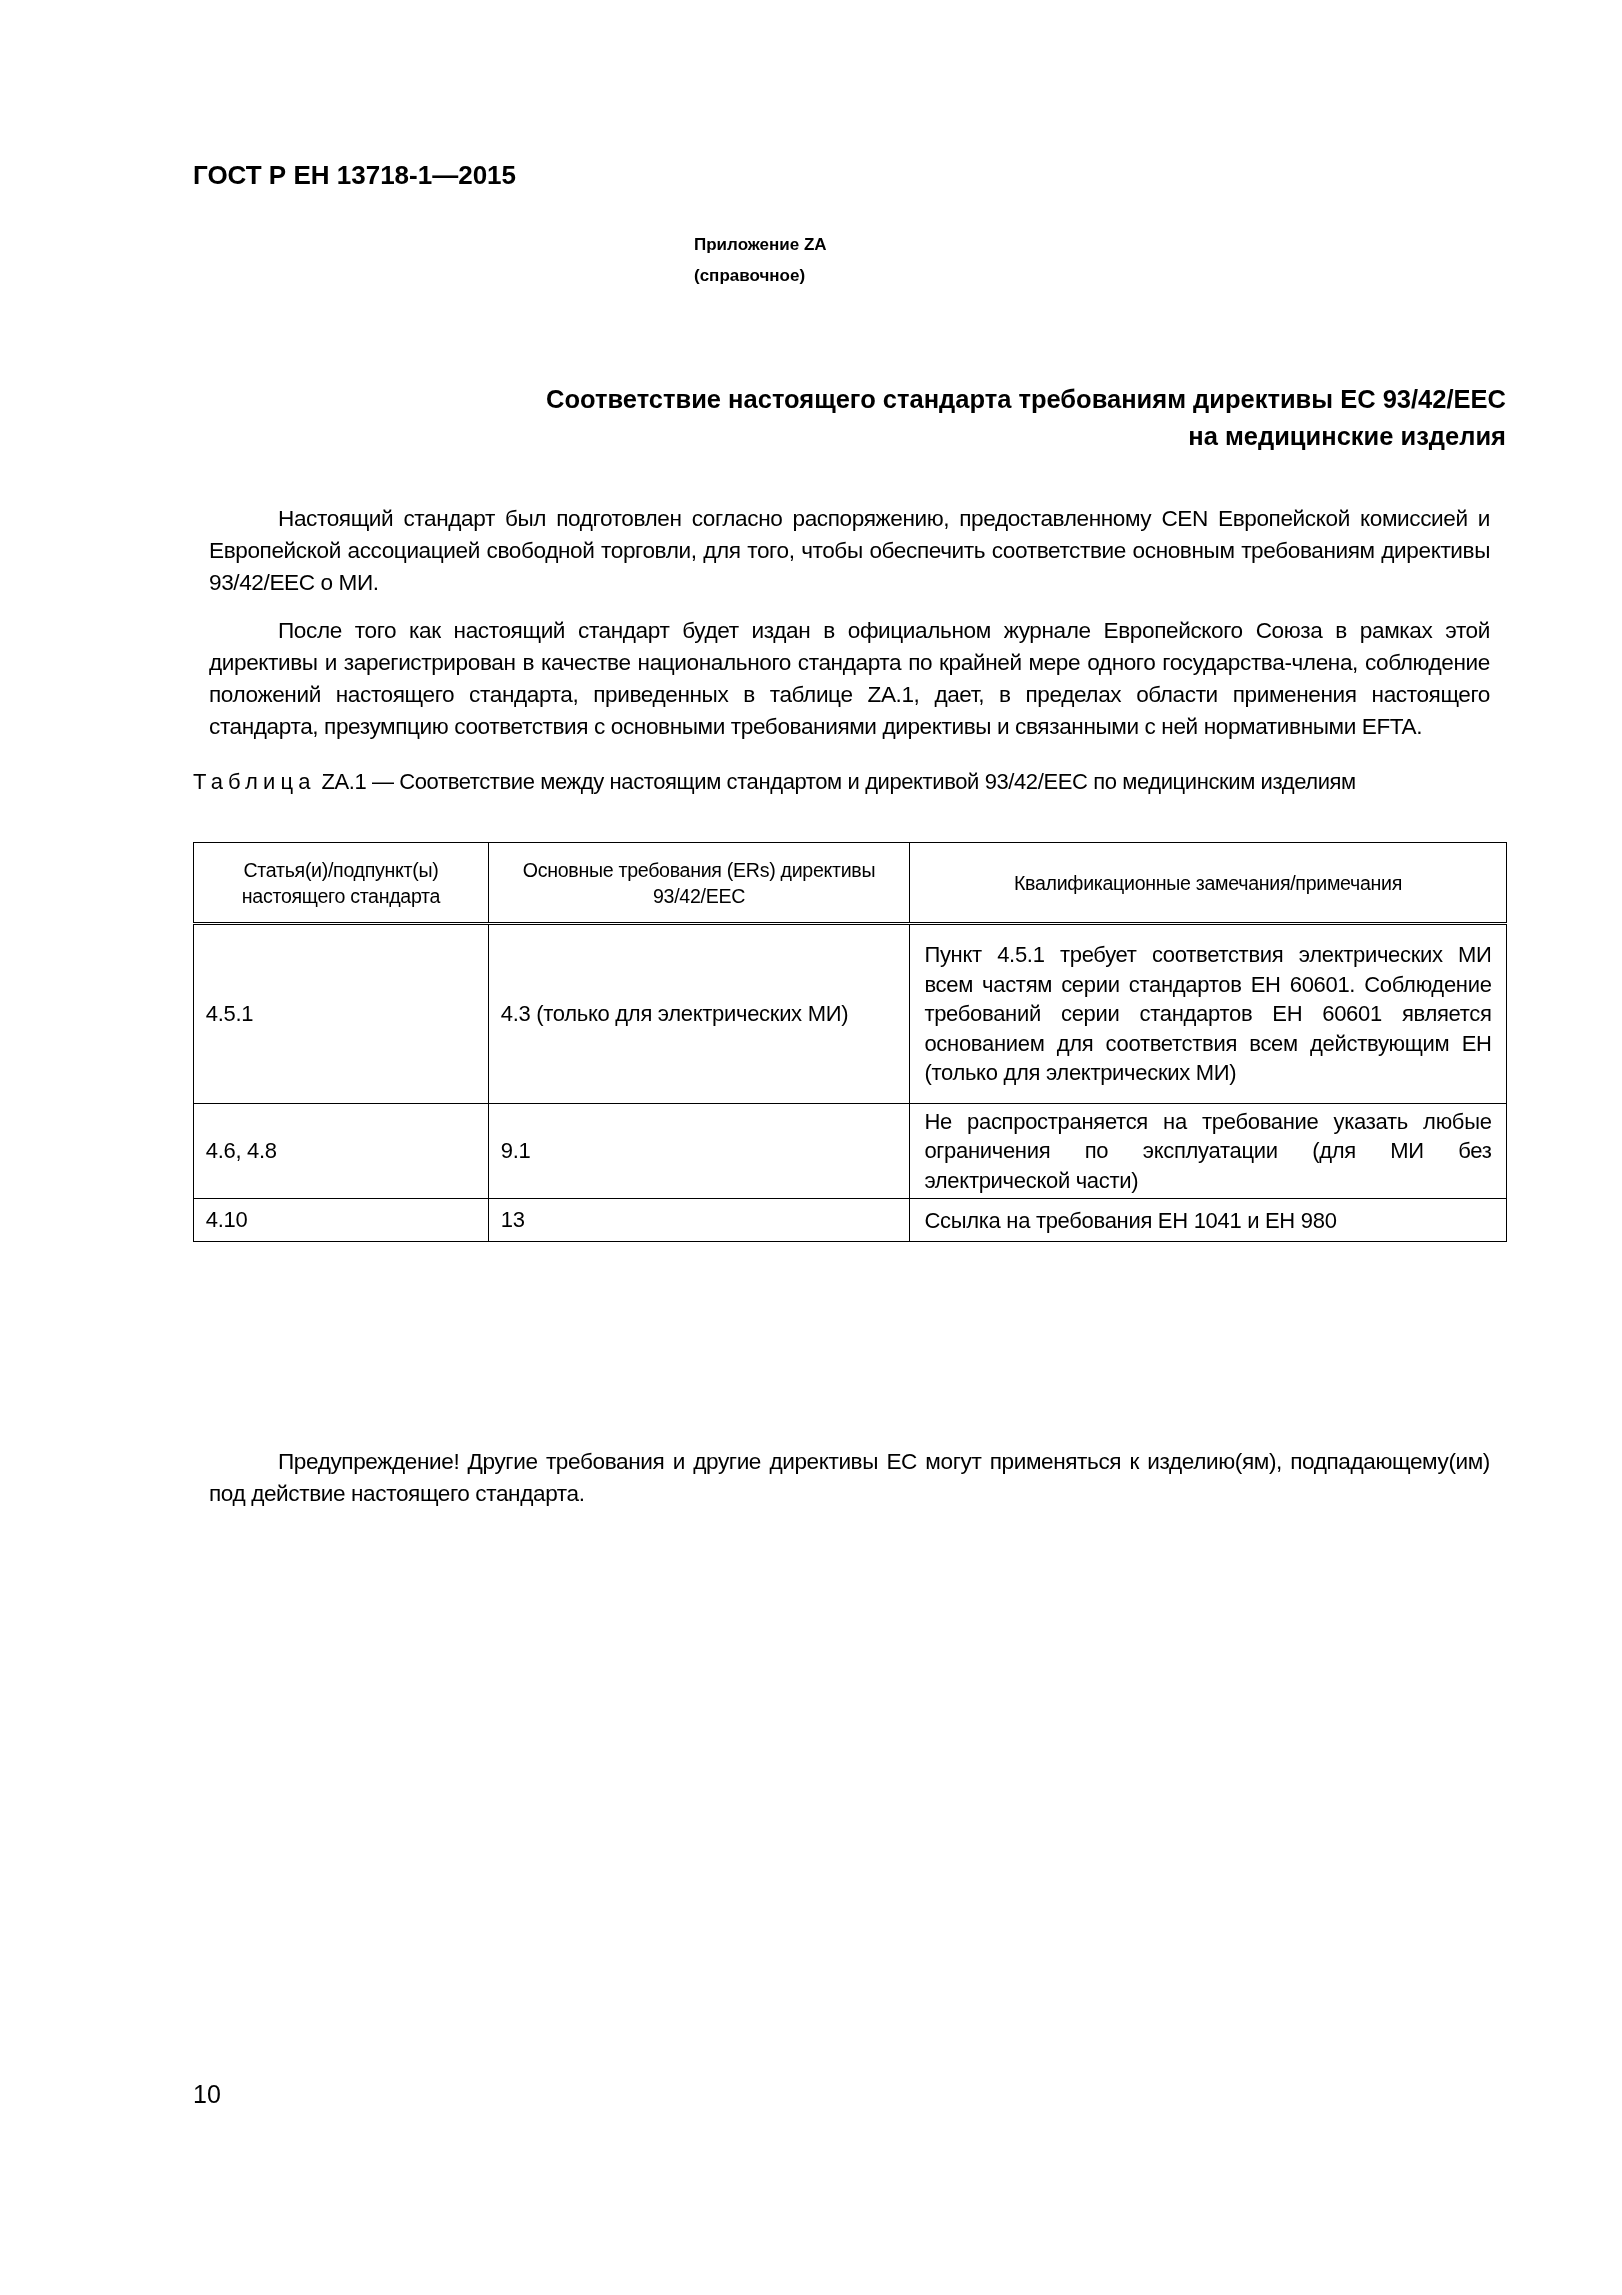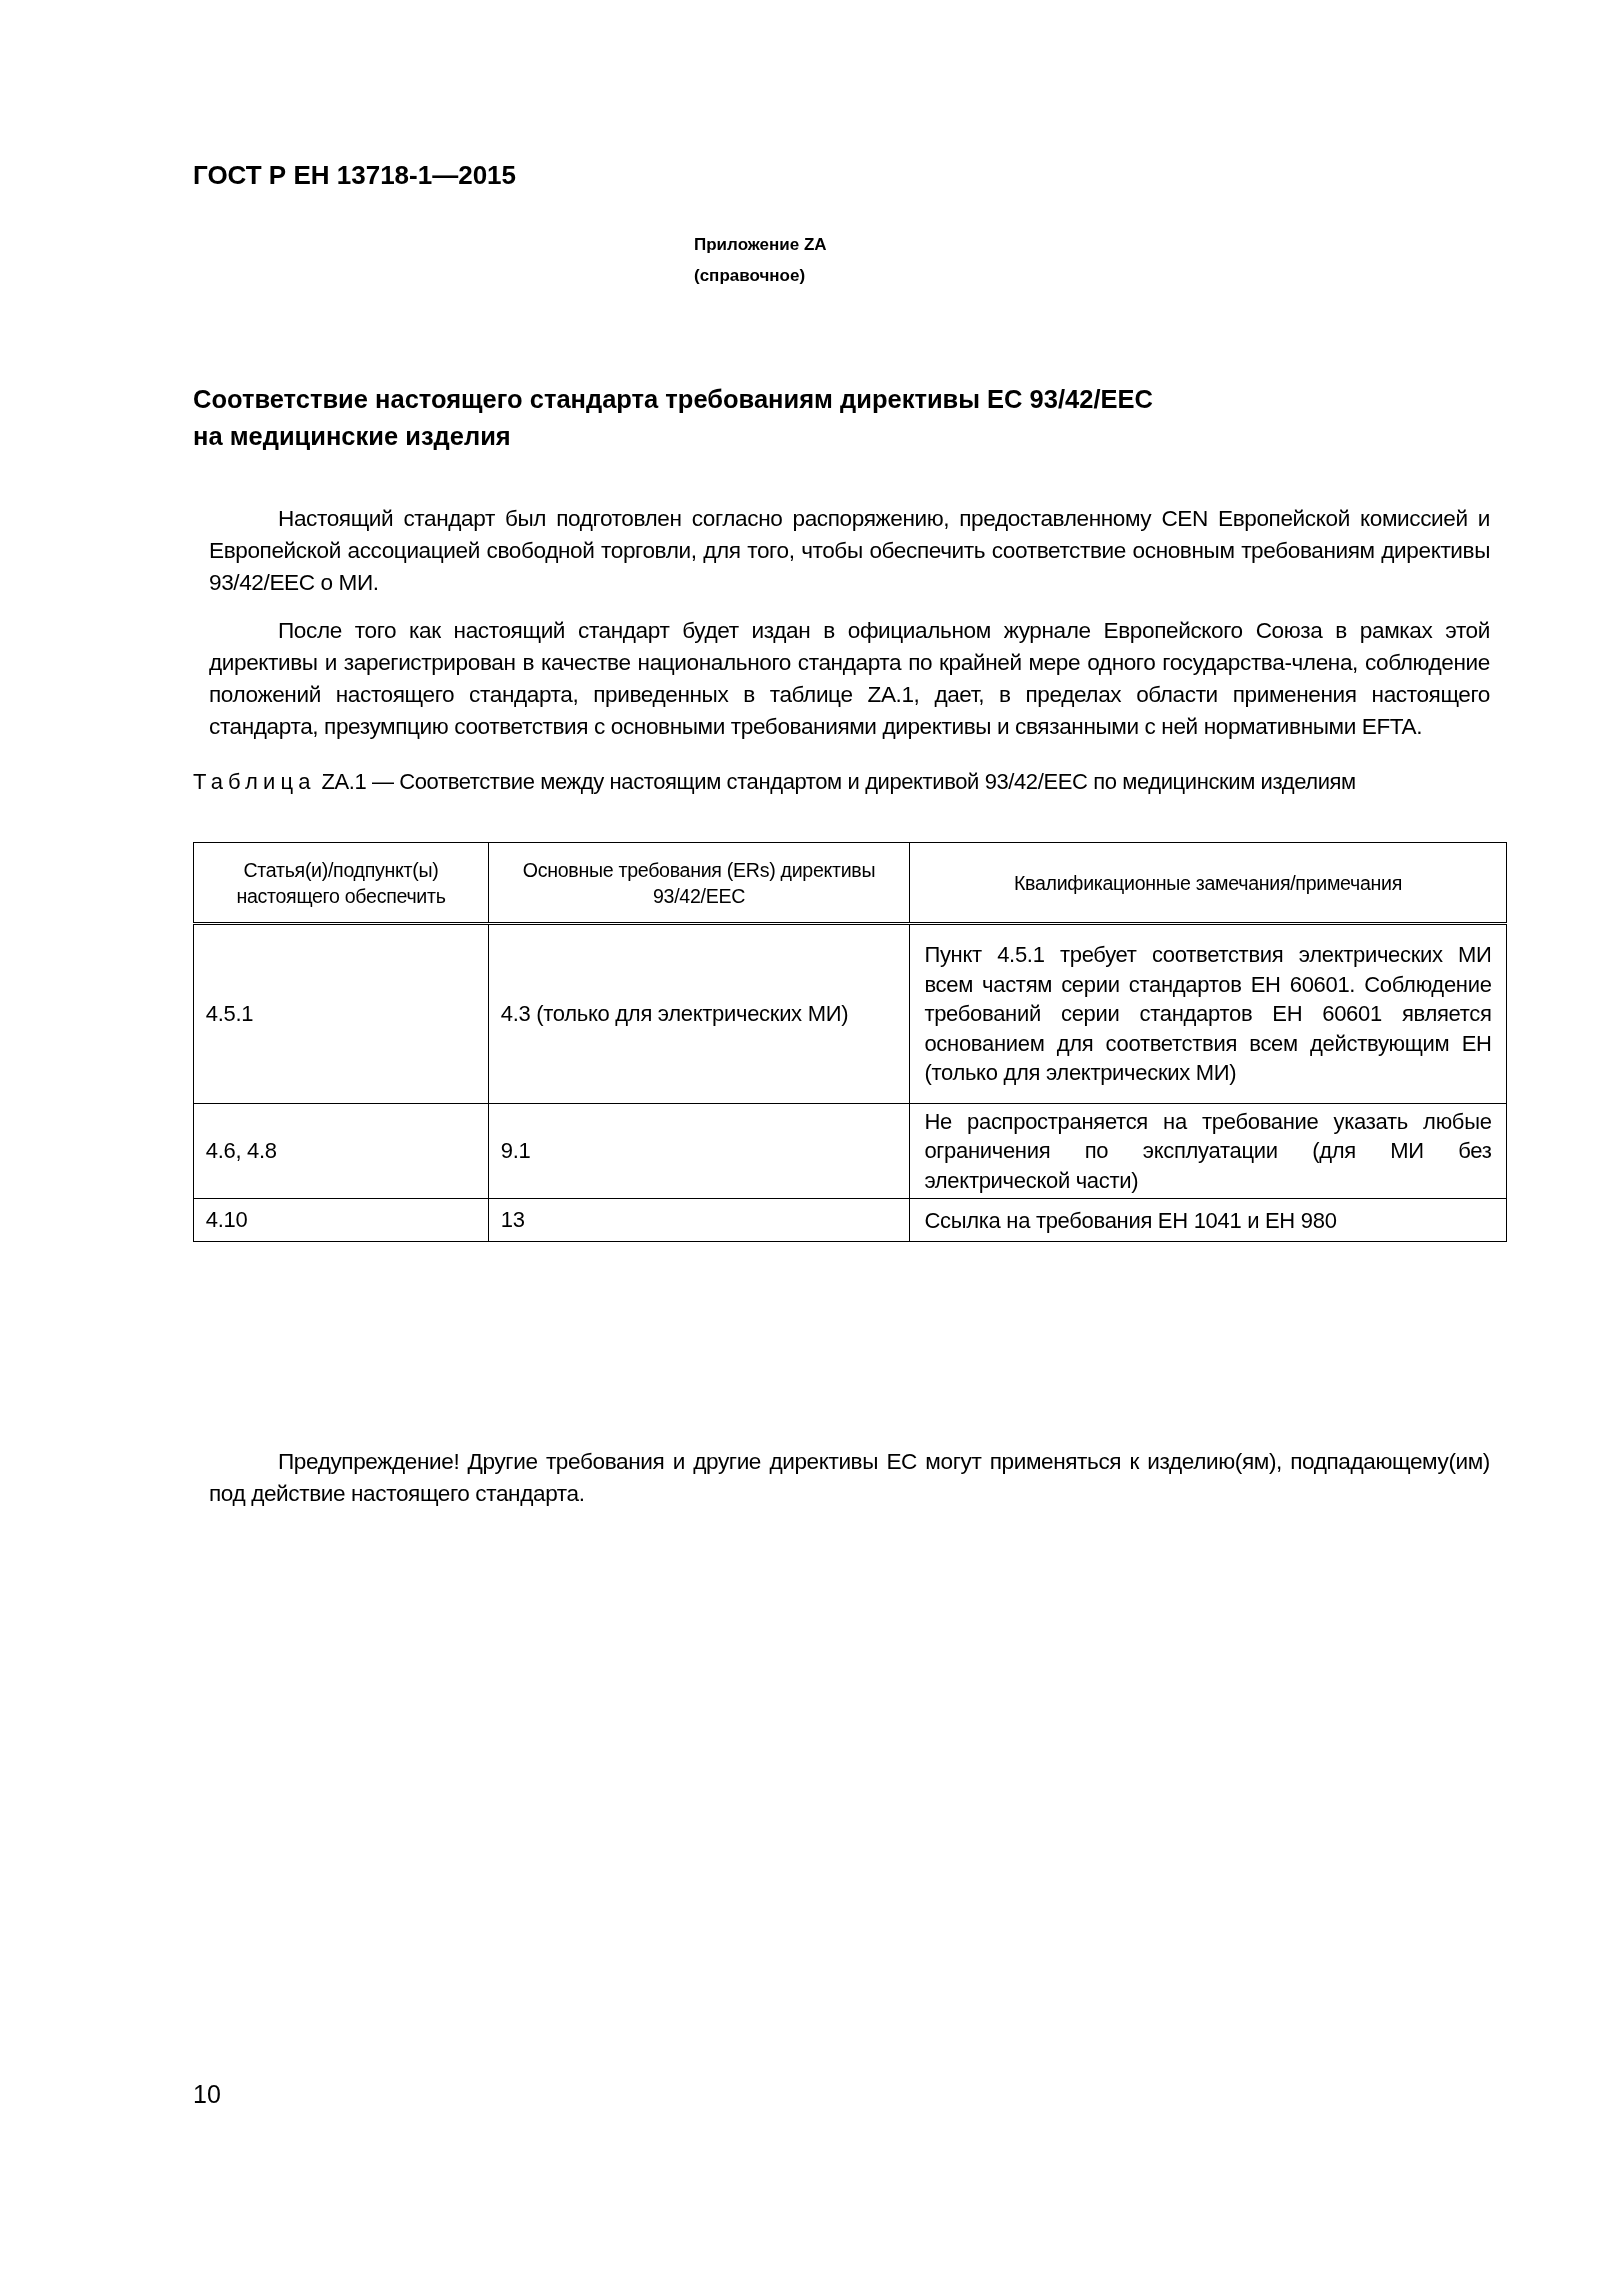--- a/index.html
+++ b/index.html
@@ -11,21 +11,21 @@
     .page-header {
       position: absolute; left: 193px; top: 160px;
       font-size: 26px; font-weight: bold; letter-spacing: 0px; text-align: right;
     }
     .annex {
       position: absolute; left: 694px; width: 458px; top: 229px;
       font-size: 17px; font-weight: bold; line-height: 31px;
     }
     .title {
       position: absolute; left: 193px; width: 1313px; top: 381px;
-      text-align: left; font-size: 25.5px; font-weight: bold; line-height: 37px;
+      text-align: right; font-size: 25.5px; font-weight: bold; line-height: 37px;
     }
     .body-text {
       position: absolute; left: 193px; width: 1313px;
       font-size: 22.6px; line-height: 32px; text-align: justify;
       letter-spacing: -0.4px;
     }
     .body-text p { margin: 16px; text-indent: 69px; }
     .intro { top: 487px; }
     .caption {
       position: absolute; left: 193px; width: 1313px; top: 767px;
@@ -82,21 +82,21 @@
 <div class="caption"><span class="spaced">Таблица</span> <span>ZA.1</span><span> — Соответствие между настоящим стандартом и директивой 93/42/EEC по медицинским изделиям</span></div>
 
 <table class="za">
   <colgroup>
       <col class="c1">
       <col class="c2">
       <col class="c3">
     </colgroup>
   <thead>
     <tr>
-      <th>Статья(и)/подпункт(ы) настоящего обеспечить</th>
+      <th>Статья(и)/подпункт(ы) настоящего стандарта</th>
       <th>Основные требования (ERs) директивы 93/42/EEC</th>
       <th>Квалификационные замечания/примечания</th>
     </tr>
   </thead>
   <tbody>
     <tr class="r1">
       <td class="center">4.5.1</td>
       <td class="center">4.3 (только для электрических МИ)</td>
       <td class="note">Пункт 4.5.1 требует соответствия электрических МИ всем частям серии стандартов ЕН 60601. Соблюдение требований серии стандартов ЕН 60601 является основанием для соответствия всем действующим ЕН (только для электрических МИ)</td>
     </tr>

